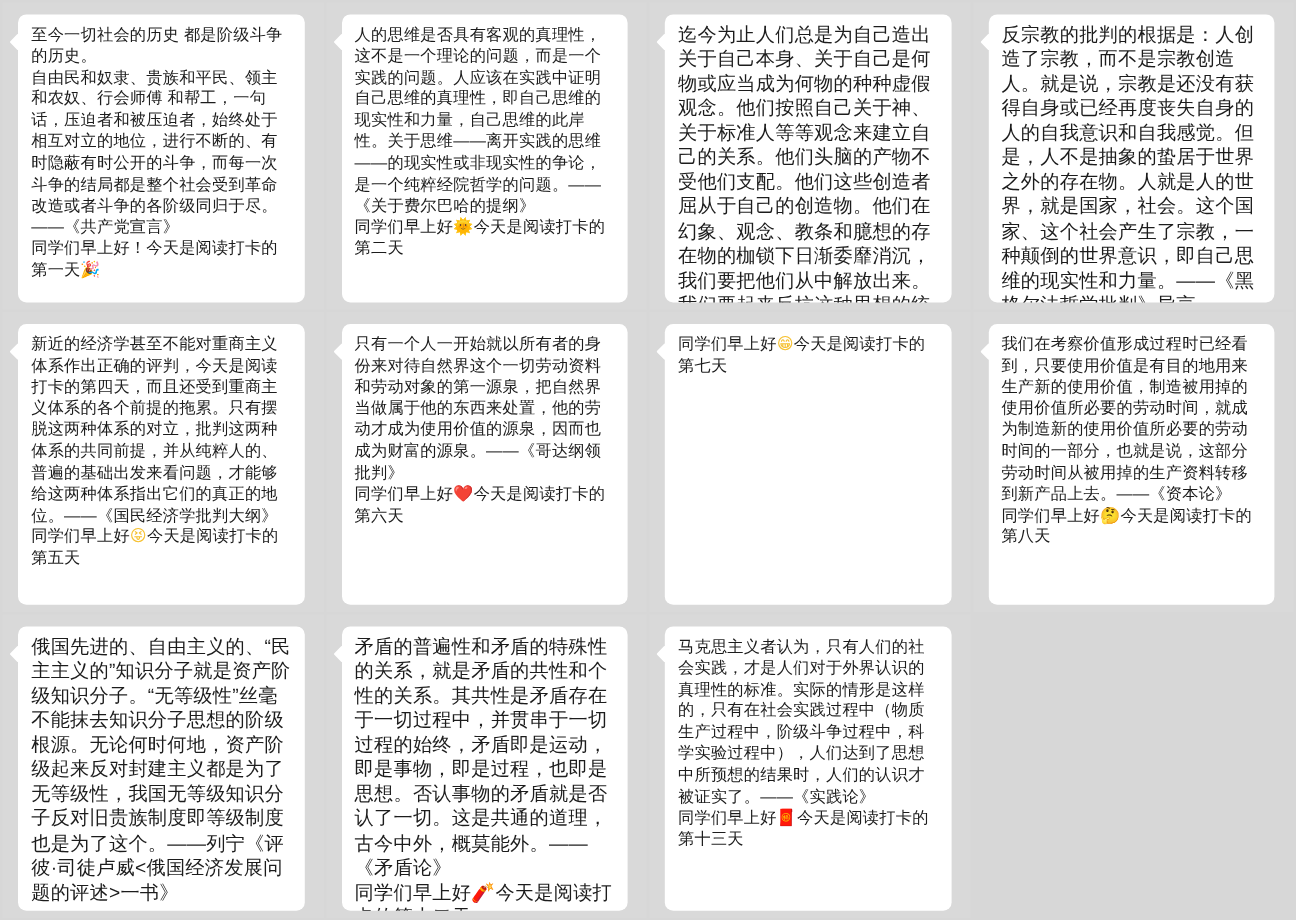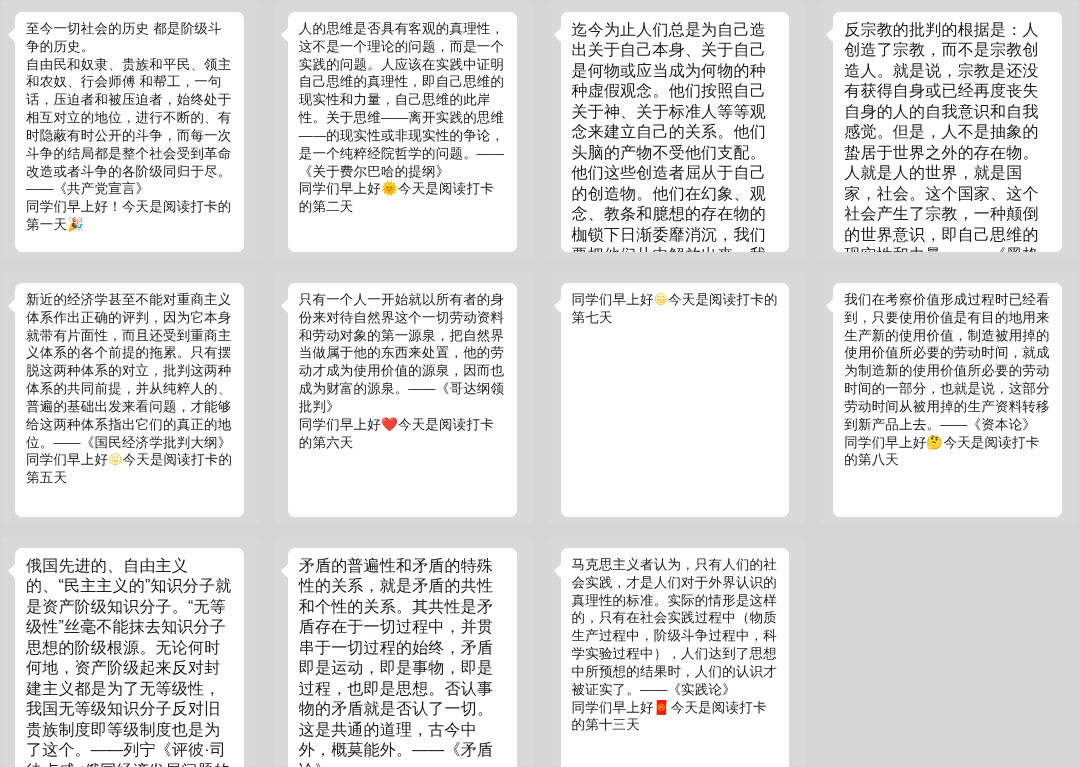--- a/index.html
+++ b/index.html
@@ -1,21 +1,21 @@
 <!DOCTYPE html>
 <html><head>
 <meta charset="utf-8">
 <style>
   html,body { margin:0; padding:0; background:#d7d7d7; }
   .collage {
     width:1080px; height:767px;
     display:grid;
     grid-template-columns: repeat(4, 1fr);
     grid-template-rows: 256px 250px 253px;
-    gap:15px;
+    gap:2px;
     padding:2px;
     box-sizing:border-box;
     background:#d7d7d7;
     font-family:"Liberation Sans","DejaVu Sans",sans-serif;
     color:#1c1c1c;
   }
   .cell {
     position:relative;
     padding:10px 16px 6px 13px;
     box-sizing:border-box;
@@ -77,21 +77,21 @@
 
   <div class="cell sm">
     <div class="bubble">
       <p class="txt">反宗教的批判的根据是：人创造了宗教，而不是宗教创造人。就是说，宗教是还没有获得自身或已经再度丧失自身的人的自我意识和自我感觉。但是，人不是抽象的蛰居于世界之外的存在物。人就是人的世界，就是国家，社会。这个国家、这个社会产生了宗教，一种颠倒的世界意识，即自己思维的现实性和力量。——《黑格尔法哲学批判》导言</p>
       <p class="greet"><span>同学们早上好</span><span class="emoji" style="color:#d7382a">🎆</span><span>今天是阅读打卡的第四天</span></p>
     </div>
   </div>
 
   <div class="cell">
     <div class="bubble">
-      <p class="txt">新近的经济学甚至不能对重商主义体系作出正确的评判，因为它本身就带有片面性，而且还受到重商主义体系的各个前提的拖累。只有摆脱这两种体系的对立，批判这两种体系的共同前提，并从纯粹人的、普遍的基础出发来看问题，才能够给这两种体系指出它们的真正的地位。——《国民经济学批判大纲》</p>
+      <p class="txt">新近的经济学甚至不能对重商主义体系作出正确的评判，今天是阅读打卡的第四天，而且还受到重商主义体系的各个前提的拖累。只有摆脱这两种体系的对立，批判这两种体系的共同前提，并从纯粹人的、普遍的基础出发来看问题，才能够给这两种体系指出它们的真正的地位。——《国民经济学批判大纲》</p>
       <p class="greet"><span>同学们早上好</span><span class="emoji" style="color:#f6c02e">😝</span><span>今天是阅读打卡的第五天</span></p>
     </div>
   </div>
 
   <div class="cell">
     <div class="bubble">
       <p class="txt">只有一个人一开始就以所有者的身份来对待自然界这个一切劳动资料和劳动对象的第一源泉，把自然界当做属于他的东西来处置，他的劳动才成为使用价值的源泉，因而也成为财富的源泉。——《哥达纲领批判》</p>
       <p class="greet"><span>同学们早上好</span><span class="emoji" style="color:#e33e4b">❤️</span><span>今天是阅读打卡的第六天</span></p>
     </div>
   </div>

